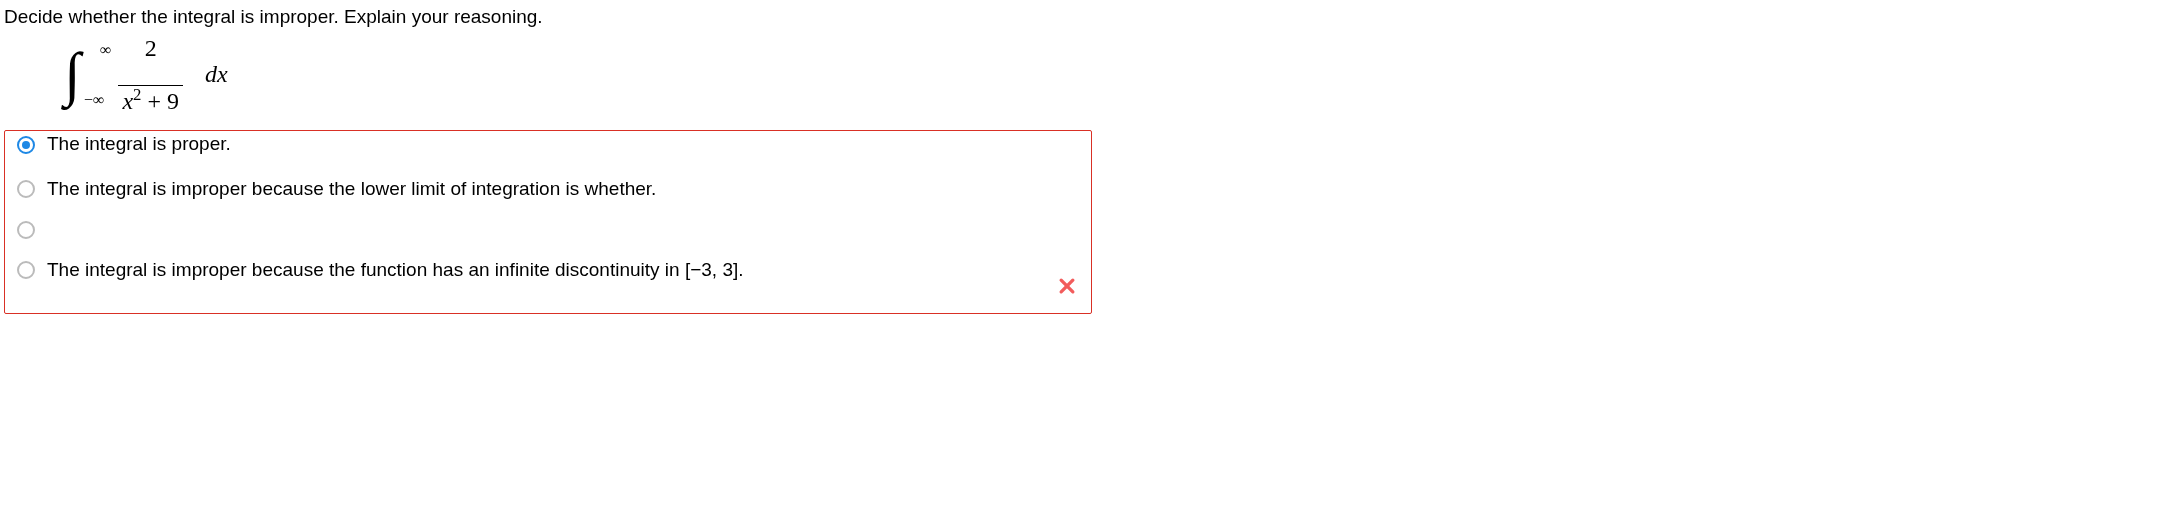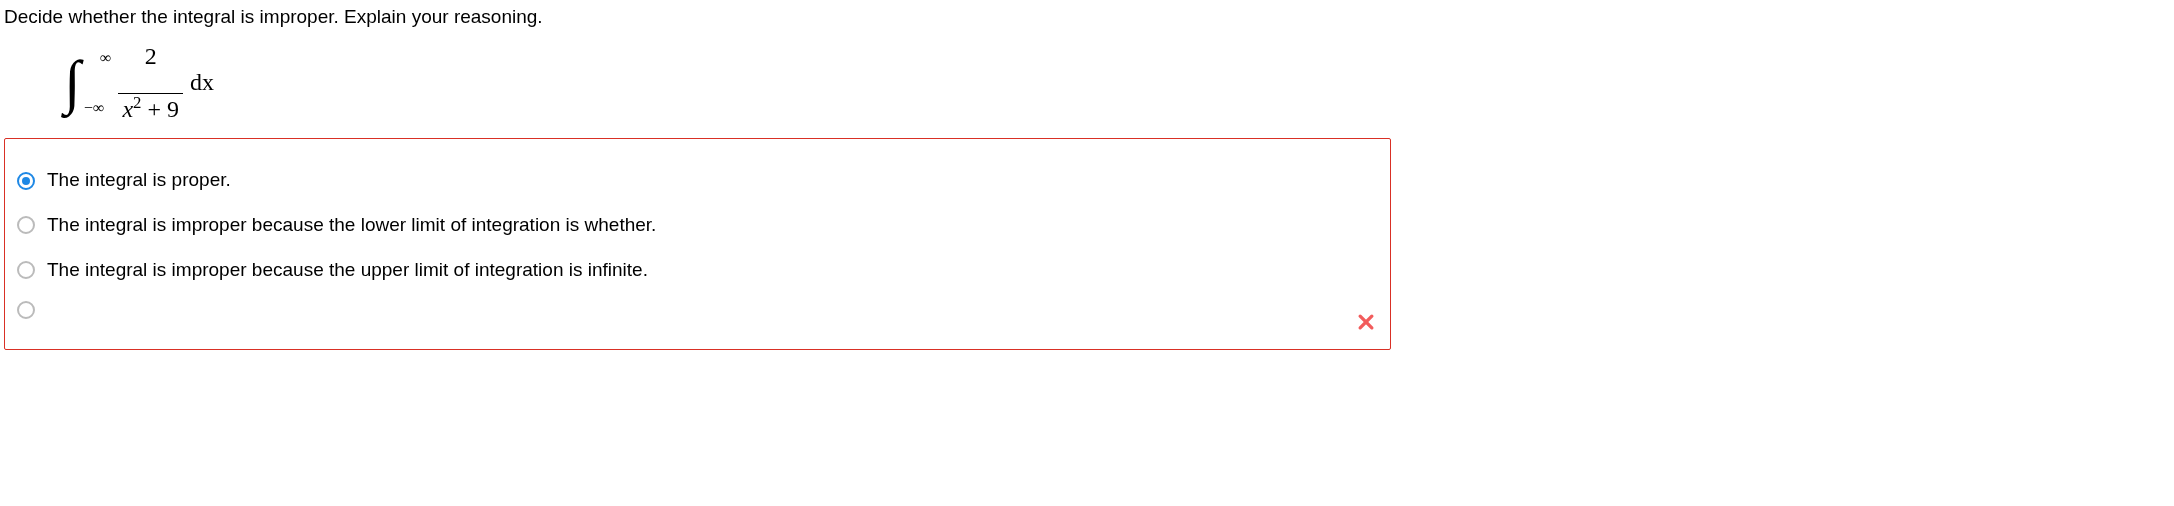--- a/index.html
+++ b/index.html
@@ -8,21 +8,21 @@
       box-sizing: border-box;
     }
     body {
       font-family: Verdana, Geneva, sans-serif;
       font-size: 19px;
       color: #000;
       background: #fff;
       padding: 4px;
     }
     .question-text {
-      margin-bottom: 12px;
+      margin-bottom: 4px;
       line-height: 1.4;
     }
     .integral-block {
       display: flex;
       align-items: center;
       margin-left: 60px;
       margin-bottom: 16px;
       font-family: 'Times New Roman', serif;
       font-size: 24px;
     }
@@ -55,27 +55,28 @@
     }
     .fraction .num {
       padding: 0 4px;
     }
     .fraction .den {
       border-top: 1.5px solid #000;
       padding: 0 4px;
       margin-top: 24px;
     }
     .dx {
-      margin-left: 1px;
+      font-style: italic;
+      margin-left: 16px;
     }
     .options-container {
       border: 1px solid #d93025;
       border-radius: 2px;
-      padding: 28px 12px 12px 12px;
-      width: 1387px;
+      padding: 0 12px 12px 12px;
+      width: 1088px;
       position: relative;
     }
     .option-row {
       display: flex;
       align-items: center;
       margin-bottom: 18px;
       line-height: 1.4;
     }
     .option-row:last-of-type {
       margin-bottom: 0;
@@ -137,24 +138,24 @@
   <div class="option-row">
     <span class="radio selected"></span>
     <span>The integral is proper.</span>
   </div>
   <div class="option-row">
     <span class="radio"></span>
     <span>The integral is improper because the lower limit of integration is whether.</span>
   </div>
   <div class="option-row">
     <span class="radio"></span>
-    <span>The integral is improper because the upper limit of integration is infinite.</span>
   </div>
   <div class="option-row">
     <span class="radio"></span>
+    <span>The integral is improper because the function has an infinite discontinuity in [−3, 3].</span>
   </div>
   <div class="feedback-icon">
     <svg viewBox="0 0 24 24" fill="none" stroke="#f25c5c" stroke-width="4" stroke-linecap="round">
       <line x1="5" y1="5" x2="19" y2="19"></line>
       <line x1="19" y1="5" x2="5" y2="19"></line>
     </svg>
   </div>
 </div>
 
 </body></html>

